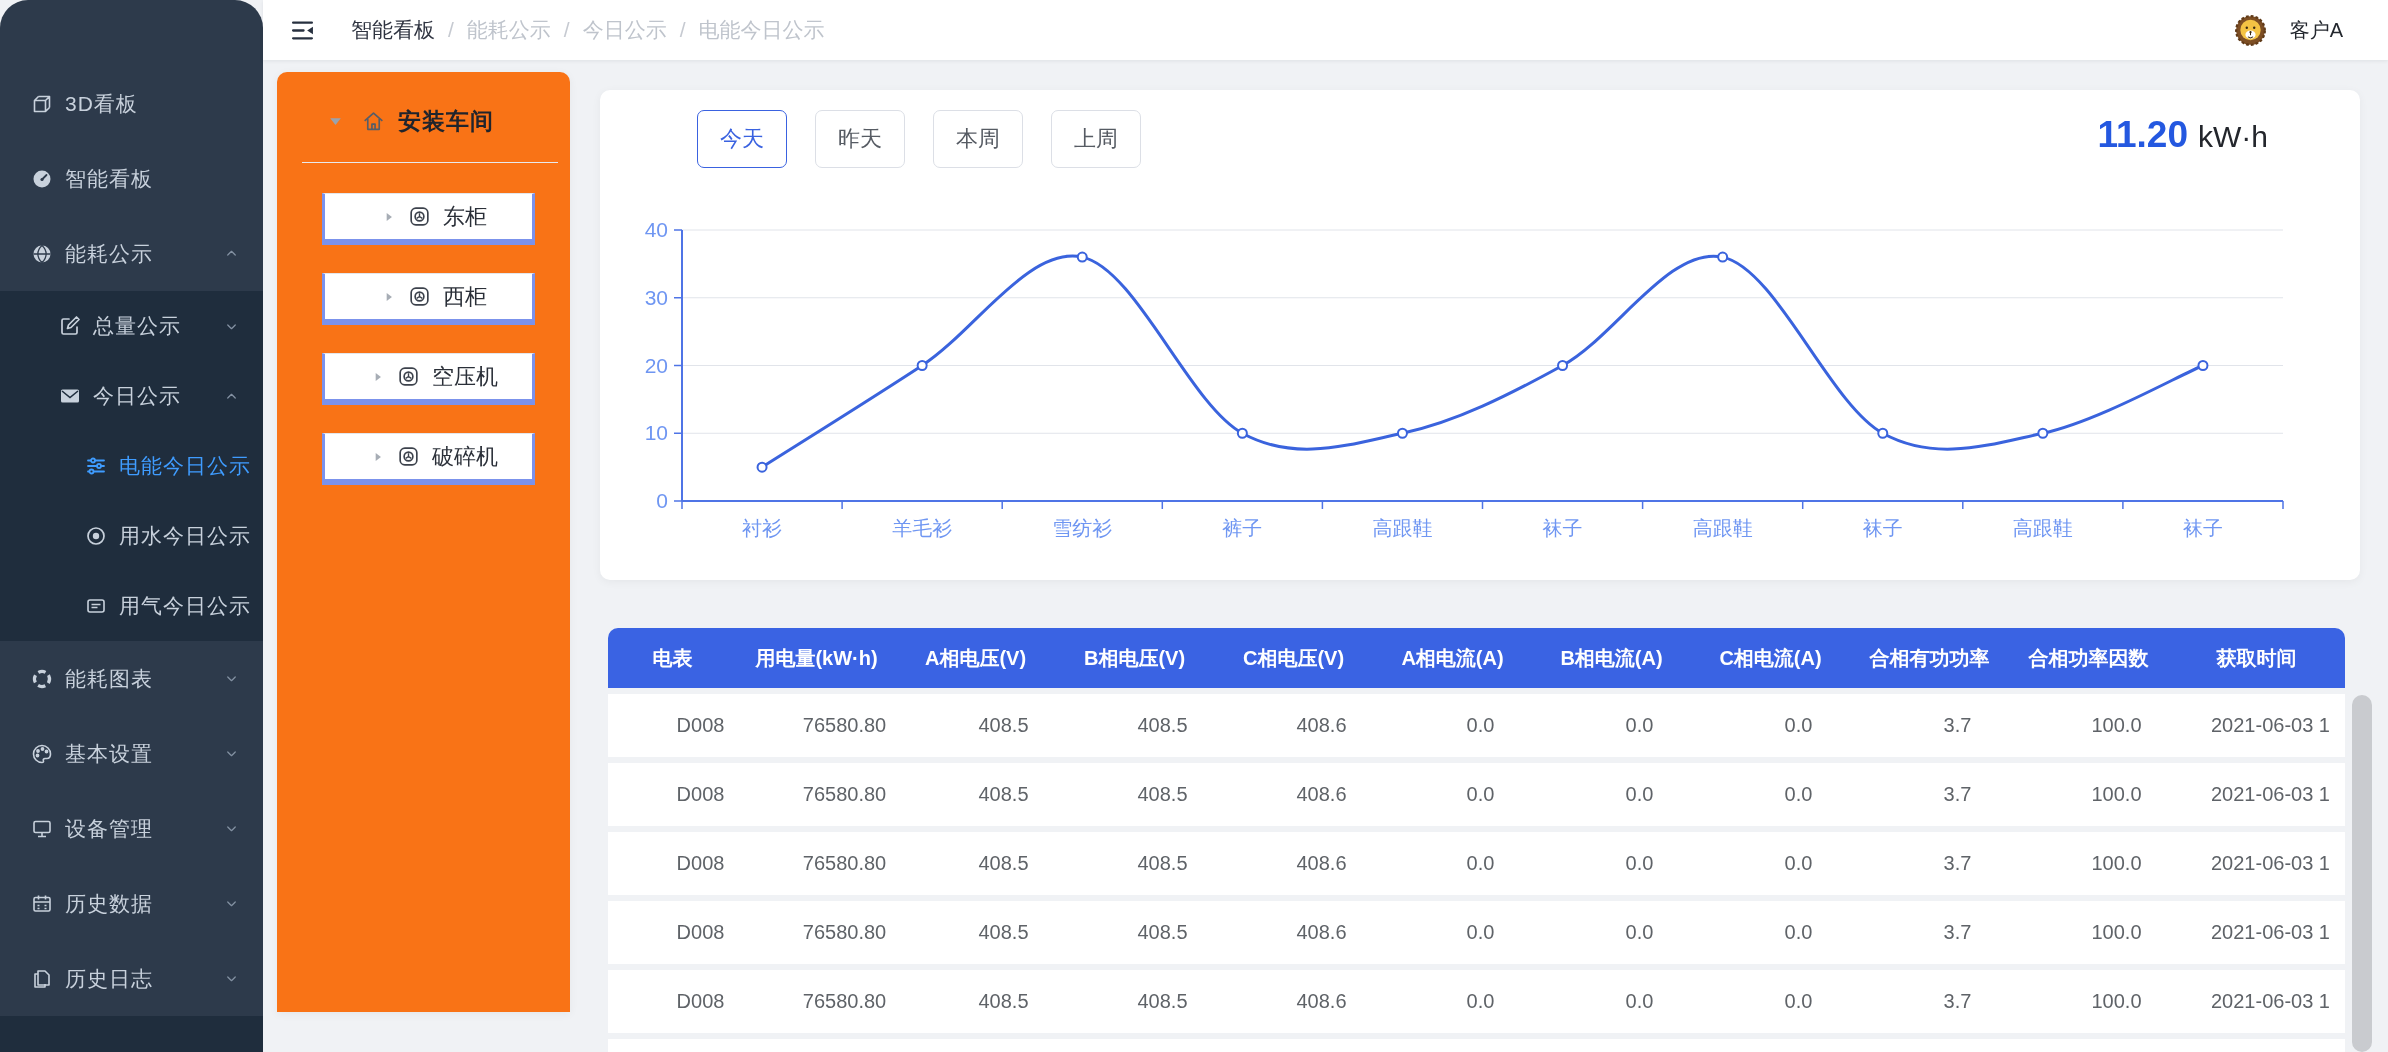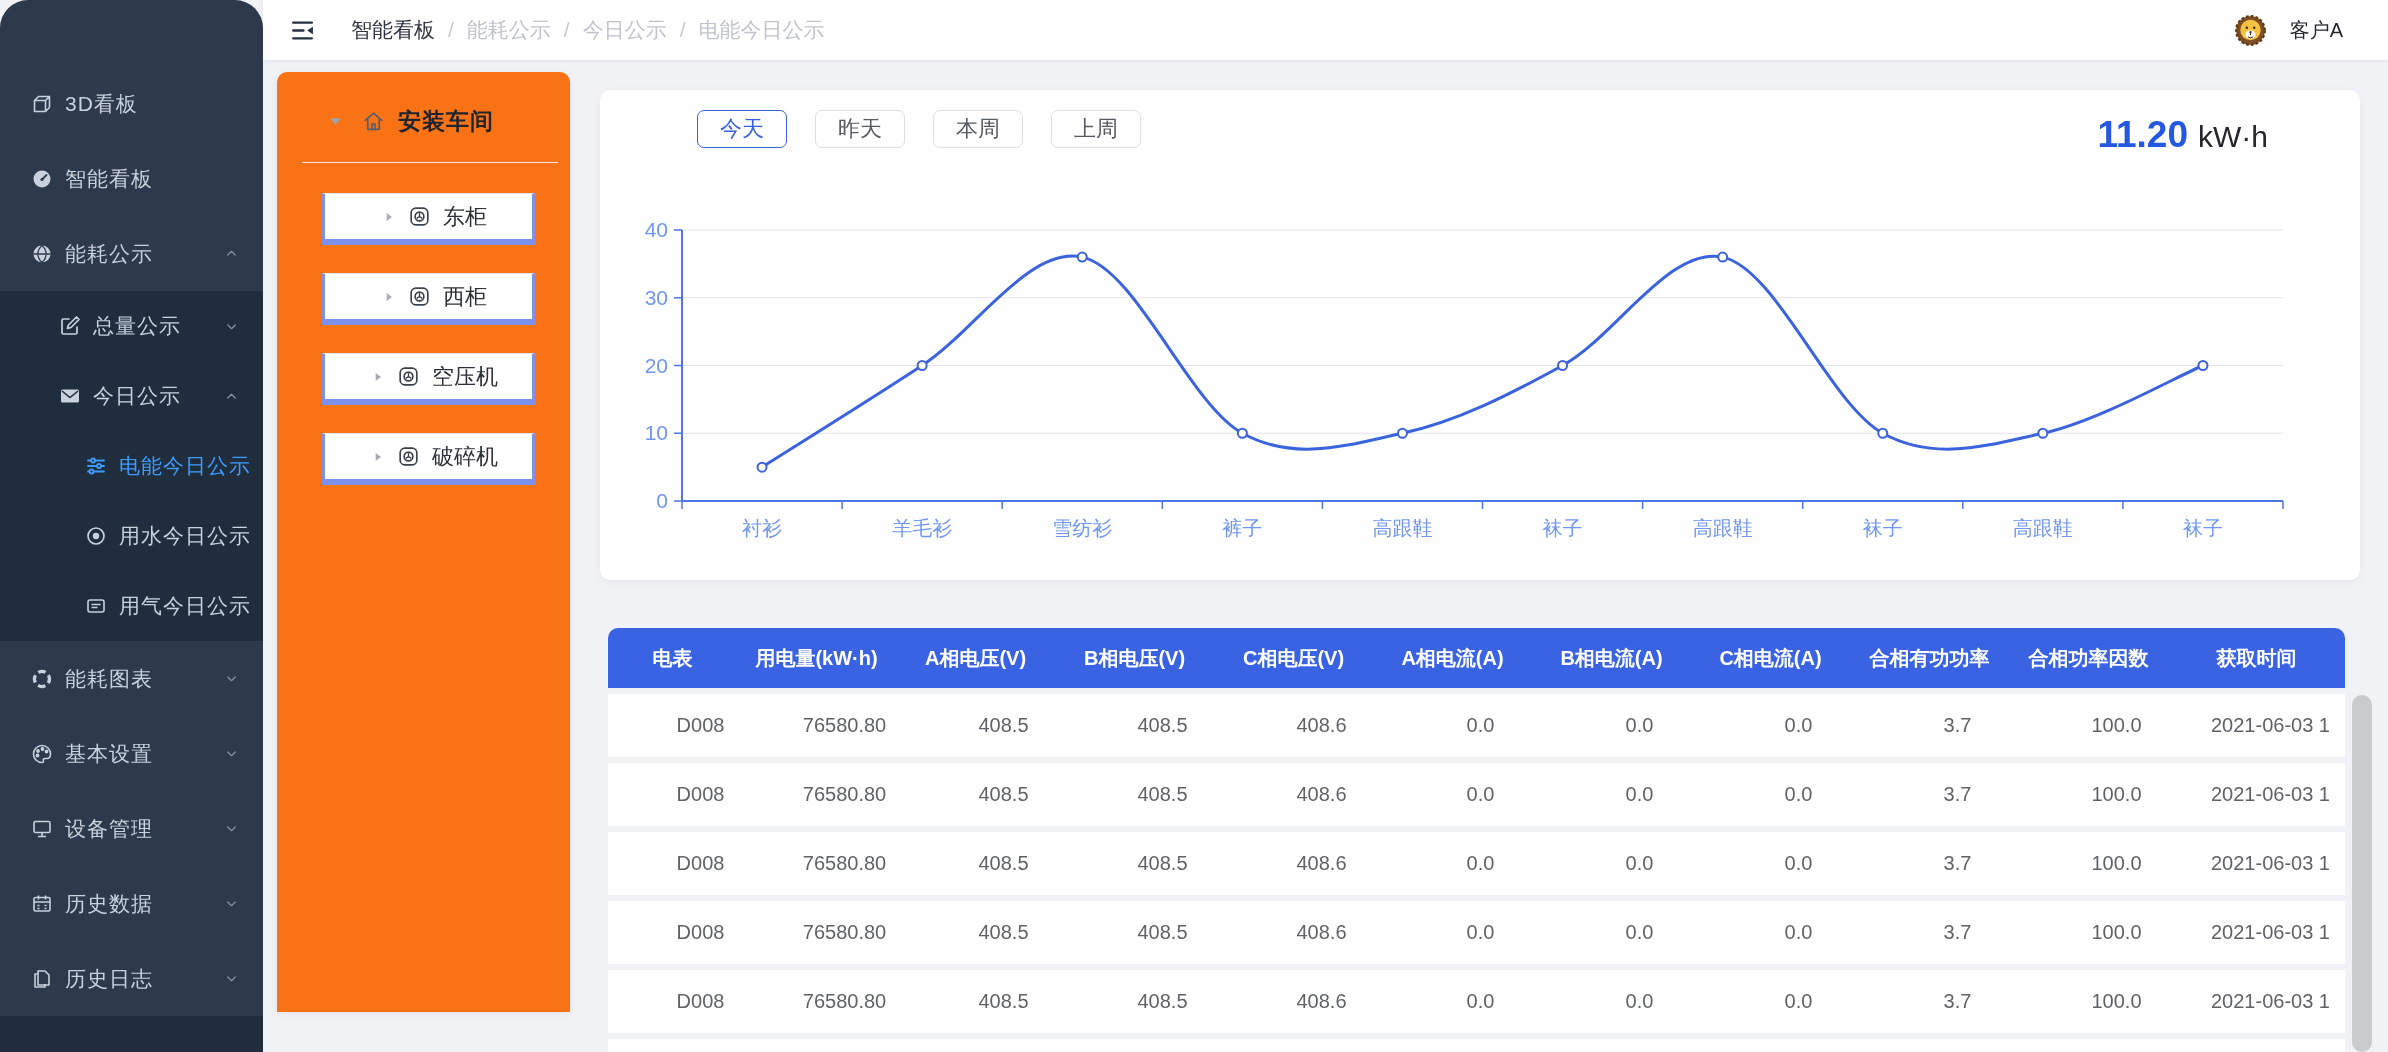--- a/index.html
+++ b/index.html
@@ -48,21 +48,21 @@
     border-bottom:6px solid #7b92ec;box-sizing:border-box;display:flex;align-items:center;
     justify-content:center;gap:11px;cursor:pointer;padding-left:12px;}
   .ti-caret{width:14px;height:14px;color:#a7adb5;flex:none;}
   .ti-icon{width:25px;height:25px;color:#3c424c;flex:none;}
   .ti-label{font-size:22px;color:#2a2f38;}
 
   
   .chart-card{position:absolute;left:600px;top:90px;width:1760px;height:490px;background:#fff;
     border-radius:10px;box-shadow:0 2px 10px rgba(0,0,0,.05);}
   .range-buttons{position:absolute;left:97px;top:20px;display:flex;gap:28px;}
-  .range-btn{width:90px;height:38px;border:1px solid #dcdfe6;border-radius:7px;background:#fff;
+  .range-btn{width:90px;height:58px;border:1px solid #dcdfe6;border-radius:7px;background:#fff;
     font-size:22px;color:#565b63;display:flex;align-items:center;justify-content:center;
     cursor:pointer;font-family:inherit;box-sizing:border-box;}
   .range-btn.active{border-color:#3a62e0;color:#3a62e0;}
   .total-box{position:absolute;right:92px;top:24px;display:flex;align-items:baseline;gap:10px;}
   .total-value{font-size:37px;font-weight:bold;color:#2458e0;}
   .total-unit{font-size:30px;color:#23262c;}
   #chart{position:absolute;left:0;top:0;width:1760px;height:490px;}
 
   
   .data-table{position:absolute;left:608px;top:628px;width:1737px;}

